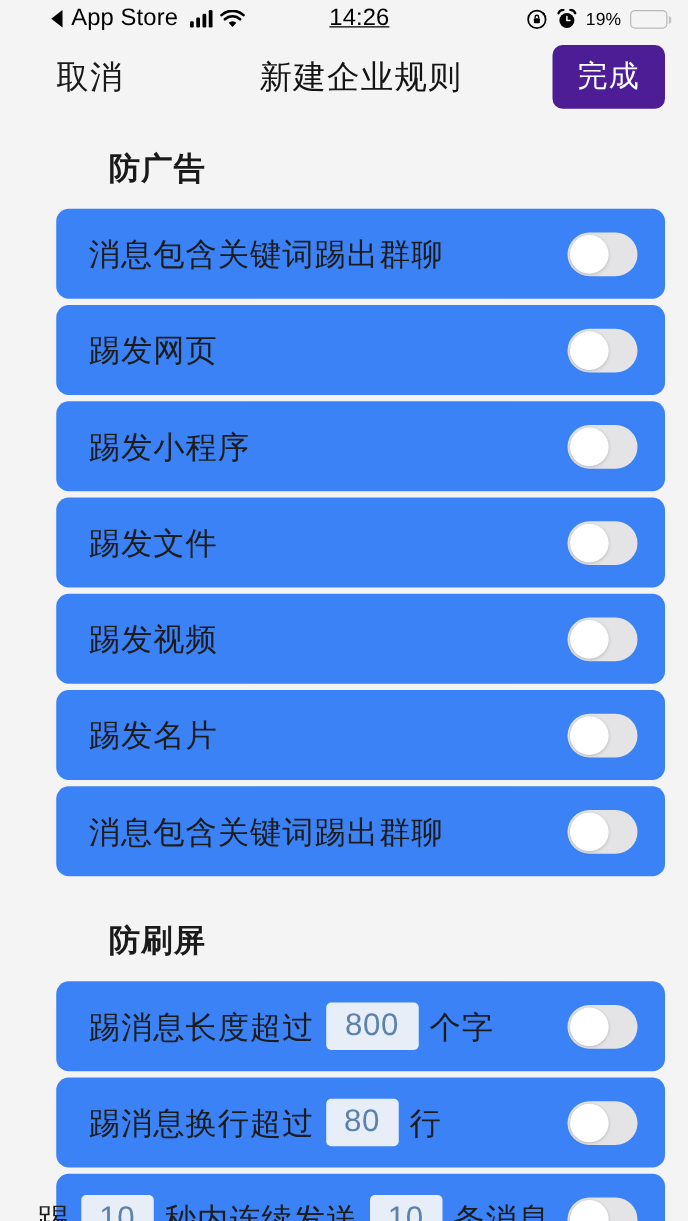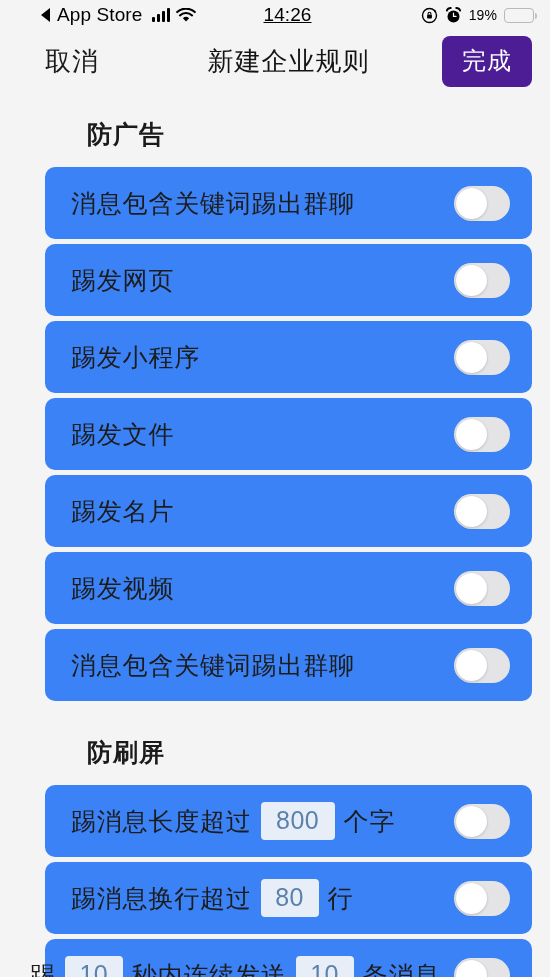--- a/index.html
+++ b/index.html
@@ -292,29 +292,29 @@
         <div class="row">
           <div class="row-label">
             <span class="txt">踢发文件</span>
           </div>
           <div class="toggle">
             <span class="knob"></span>
           </div>
         </div>
         <div class="row">
           <div class="row-label">
+            <span class="txt">踢发视频</span>
+          </div>
+          <div class="toggle">
+            <span class="knob"></span>
+          </div>
+        </div>
+        <div class="row">
+          <div class="row-label">
             <span class="txt">踢发名片</span>
-          </div>
-          <div class="toggle">
-            <span class="knob"></span>
-          </div>
-        </div>
-        <div class="row">
-          <div class="row-label">
-            <span class="txt">踢发视频</span>
           </div>
           <div class="toggle">
             <span class="knob"></span>
           </div>
         </div>
         <div class="row">
           <div class="row-label">
             <span class="txt">消息包含关键词踢出群聊</span>
           </div>
           <div class="toggle">

